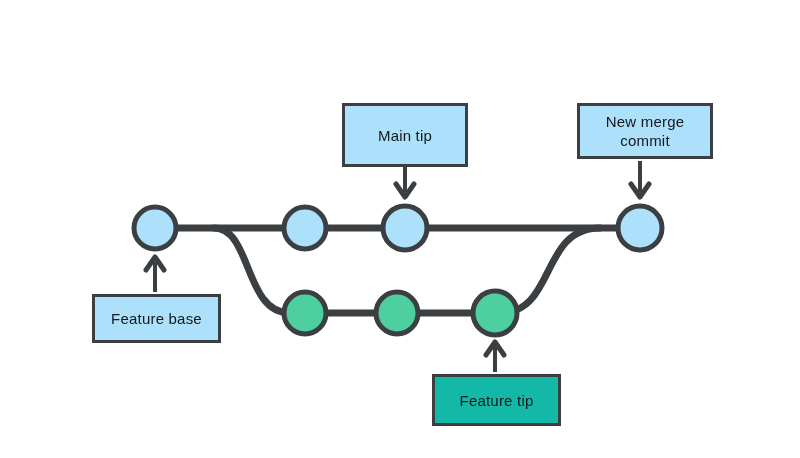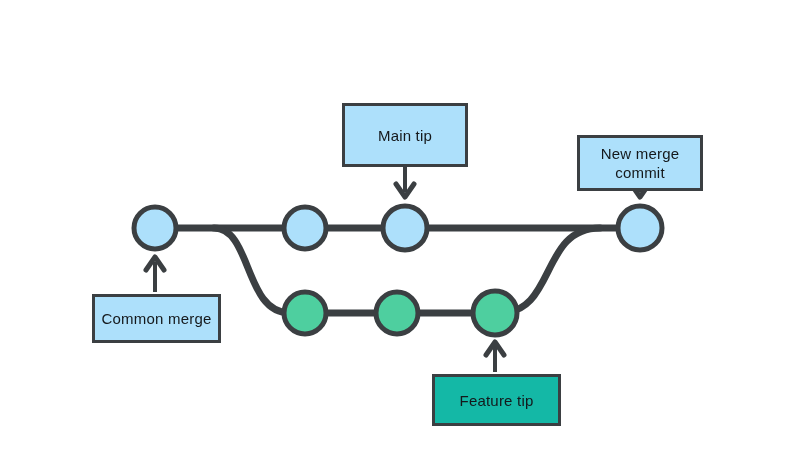--- a/index.html
+++ b/index.html
@@ -35,21 +35,21 @@
     color: #14181b;
     font-size: 15px;
     line-height: 19px;
     letter-spacing: 0.2px;
     white-space: pre-line;
   }
   .box-blue { background: #ade0fb; }
   .box-green { background: #14b8a6; }
   #box-common-base { left: 92px;  top: 294px; width: 129px; height: 49px; }
   #box-main-tip    { left: 342px; top: 103px; width: 126px; height: 64px; }
-  #box-new-merge   { left: 577px; top: 103px; width: 126px; height: 56px; margin-top: 32px; }
+  #box-new-merge   { left: 577px; top: 103px; width: 136px; height: 56px; }
   #box-feature-tip { left: 432px; top: 374px; width: 129px; height: 52px; }
 </style>
 </head>
 <body>
 
 <div id="canvas">
 
   <svg id="graph-svg" viewBox="0 0 800 458">
 
     <path d="M 155 228 L 640 228" fill="none" stroke="#3b3f42" stroke-width="7" stroke-linecap="butt"></path>
@@ -84,21 +84,21 @@
       <path d="M 631 184 L 640 197 L 649 184" fill="none" stroke="#3b3f42" stroke-width="5" stroke-linecap="round" stroke-linejoin="round"></path>
     </g>
 
     <g>
       <line x1="495" y1="372" x2="495" y2="346" stroke="#3b3f42" stroke-width="4"></line>
       <path d="M 486 355 L 495 342 L 504 355" fill="none" stroke="#3b3f42" stroke-width="5" stroke-linecap="round" stroke-linejoin="round"></path>
     </g>
 
   </svg>
 
-  <div class="label-box box-blue" id="box-common-base">Common merge</div>
+  <div class="label-box box-blue" id="box-common-base">Feature base</div>
 
   <div class="label-box box-blue" id="box-main-tip">Main tip</div>
 
   <div class="label-box box-blue" id="box-new-merge">New merge
 commit</div>
 
   <div class="label-box box-green" id="box-feature-tip">Feature tip</div>
 
 </div>
 

